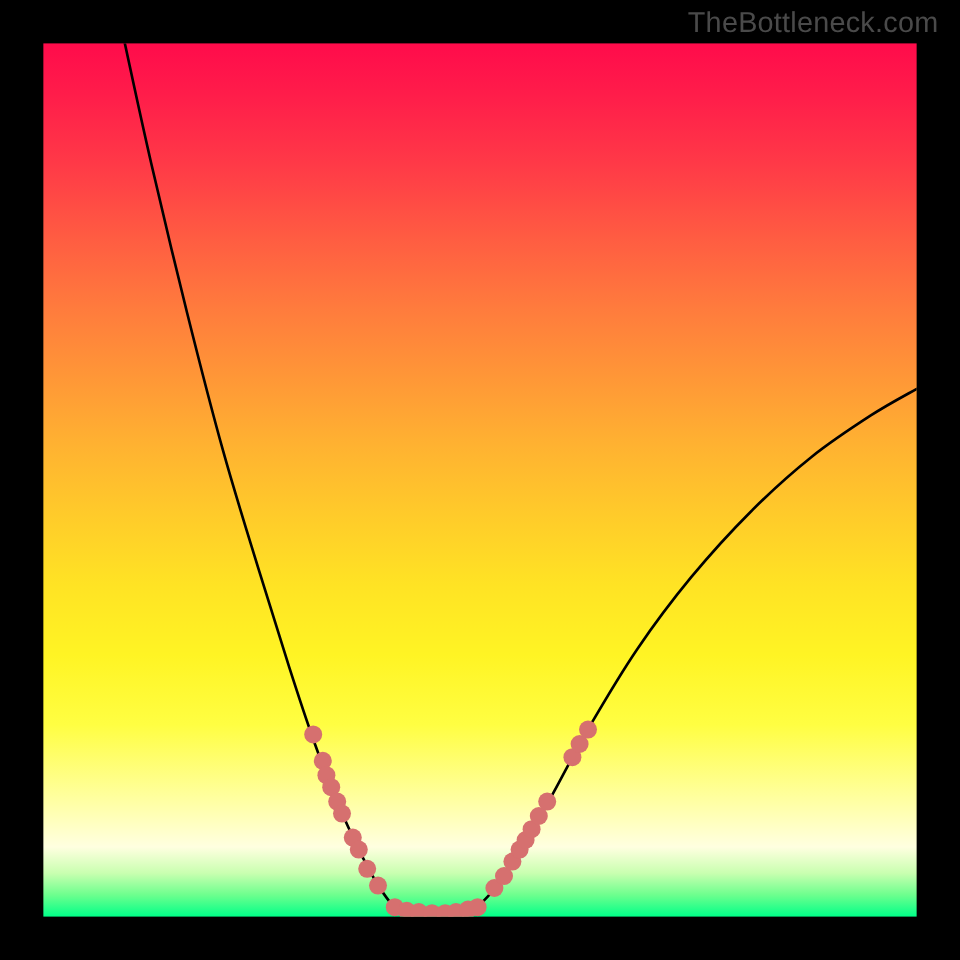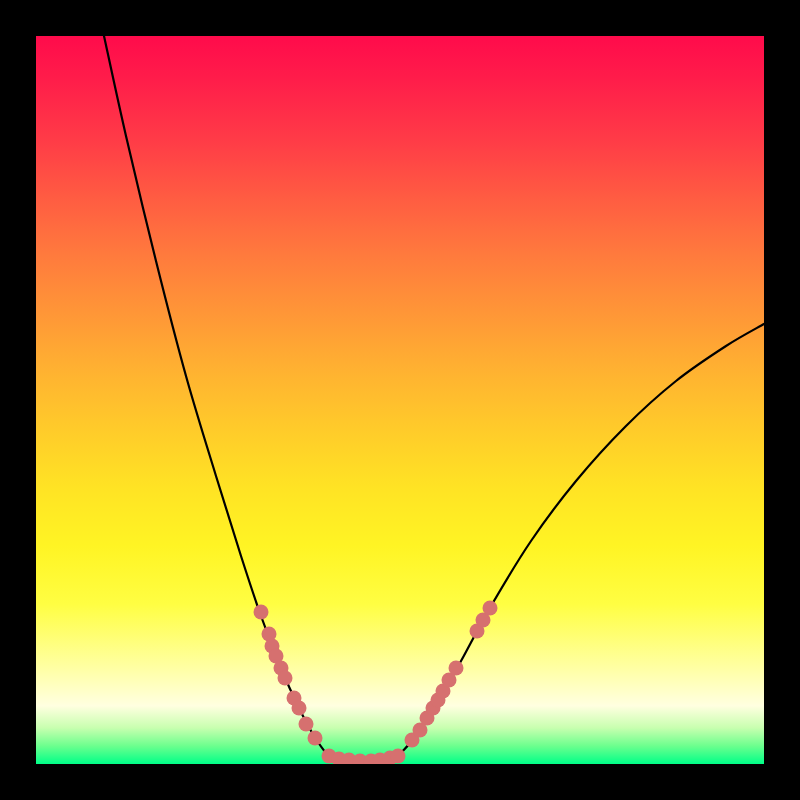--- a/index.html
+++ b/index.html
@@ -54,20 +54,21 @@
     position: absolute;
     inset: 0;
     width: 100%;
     height: 100%;
   }
 </style>
 </head>
 <body>
 <div class="frame">
 
+  <div class="watermark">TheBottleneck.com</div>
 
   <div class="plot-area">
     <div class="gradient-bg"></div>
     <svg class="curve-svg" viewBox="0 0 728 728" preserveAspectRatio="none">
       <path id="curve-left" fill="none" stroke="#000" stroke-width="2.2" stroke-linecap="round" d="M68 0 C 71.66666666666667 16.666666666666668 81.33333333333333 62.5 90 100 C 98.66666666666667 137.5 110 185 120 225 C 130 265 140 304.1666666666667 150 340 C 160 375.8333333333333 170.83333333333334 410 180 440 C 189.16666666666666 470 197.5 496.6666666666667 205 520 C 212.5 543.3333333333334 218.33333333333334 561.3333333333334 225 580 C 231.66666666666666 598.6666666666666 238.83333333333334 617 245 632 C 251.16666666666666 647 256.5 658.6666666666666 262 670 C 267.5 681.3333333333334 273 691.6666666666666 278 700 C 283 708.3333333333334 289.6666666666667 716.6666666666666 292 720"></path>
       <path id="curve-right" fill="none" stroke="#000" stroke-width="2.2" stroke-linecap="round" d="M362 720 C 365 716.6666666666666 373.6666666666667 708.3333333333334 380 700 C 386.3333333333333 691.6666666666666 392.5 682.5 400 670 C 407.5 657.5 415.8333333333333 641.6666666666666 425 625 C 434.1666666666667 608.3333333333334 443.3333333333333 590 455 570 C 466.6666666666667 550 480.8333333333333 525.8333333333334 495 505 C 509.1666666666667 484.1666666666667 524.1666666666666 464.1666666666667 540 445 C 555.8333333333334 425.8333333333333 573.3333333333334 406.6666666666667 590 390 C 606.6666666666666 373.3333333333333 623.3333333333334 358.3333333333333 640 345 C 656.6666666666666 331.6666666666667 675.3333333333334 319.5 690 310 C 704.6666666666666 300.5 721.6666666666666 291.6666666666667 728 288"></path>
       <path id="curve-flat" fill="none" stroke="#d6706f" stroke-width="10" stroke-linecap="round" d="M292 720 C 294.1666666666667 720.6666666666666 300.3333333333333 723.1666666666666 305 724 C 309.6666666666667 724.8333333333334 315 724.8333333333334 320 725 C 325 725.1666666666666 330 725.1666666666666 335 725 C 340 724.8333333333334 345.5 724.8333333333334 350 724 C 354.5 723.1666666666666 360 720.6666666666666 362 720"></path>
       <g id="markers">
           <circle cx="225" cy="576" r="7.5" fill="#d6706f"></circle>
           <circle cx="233" cy="598" r="7.5" fill="#d6706f"></circle>

